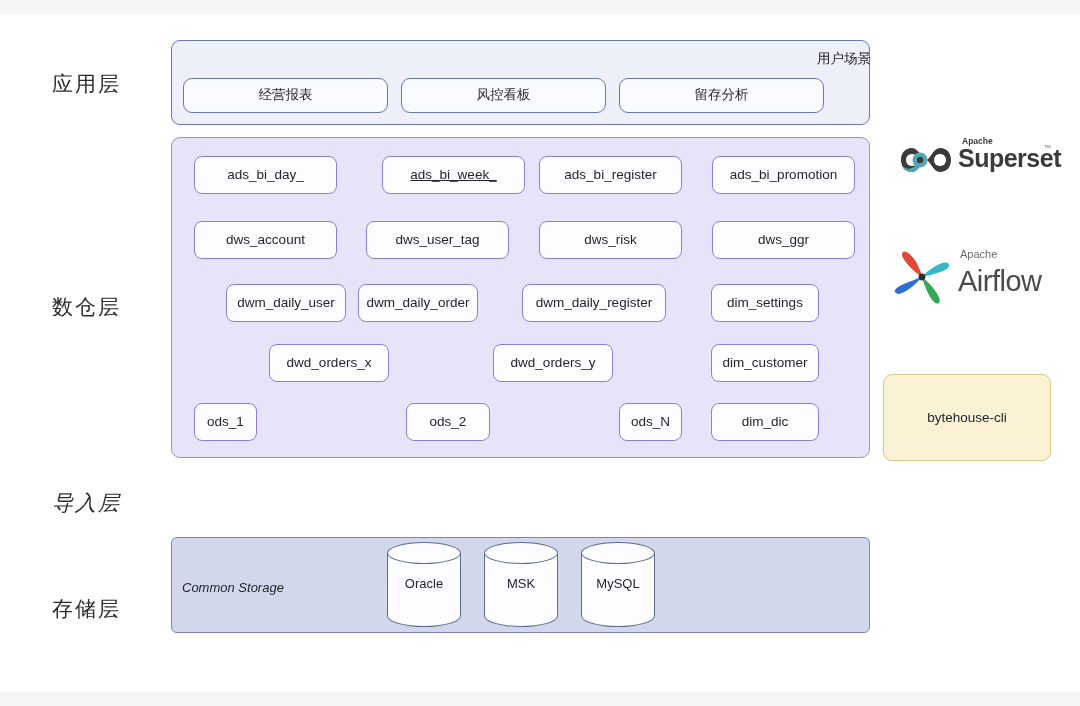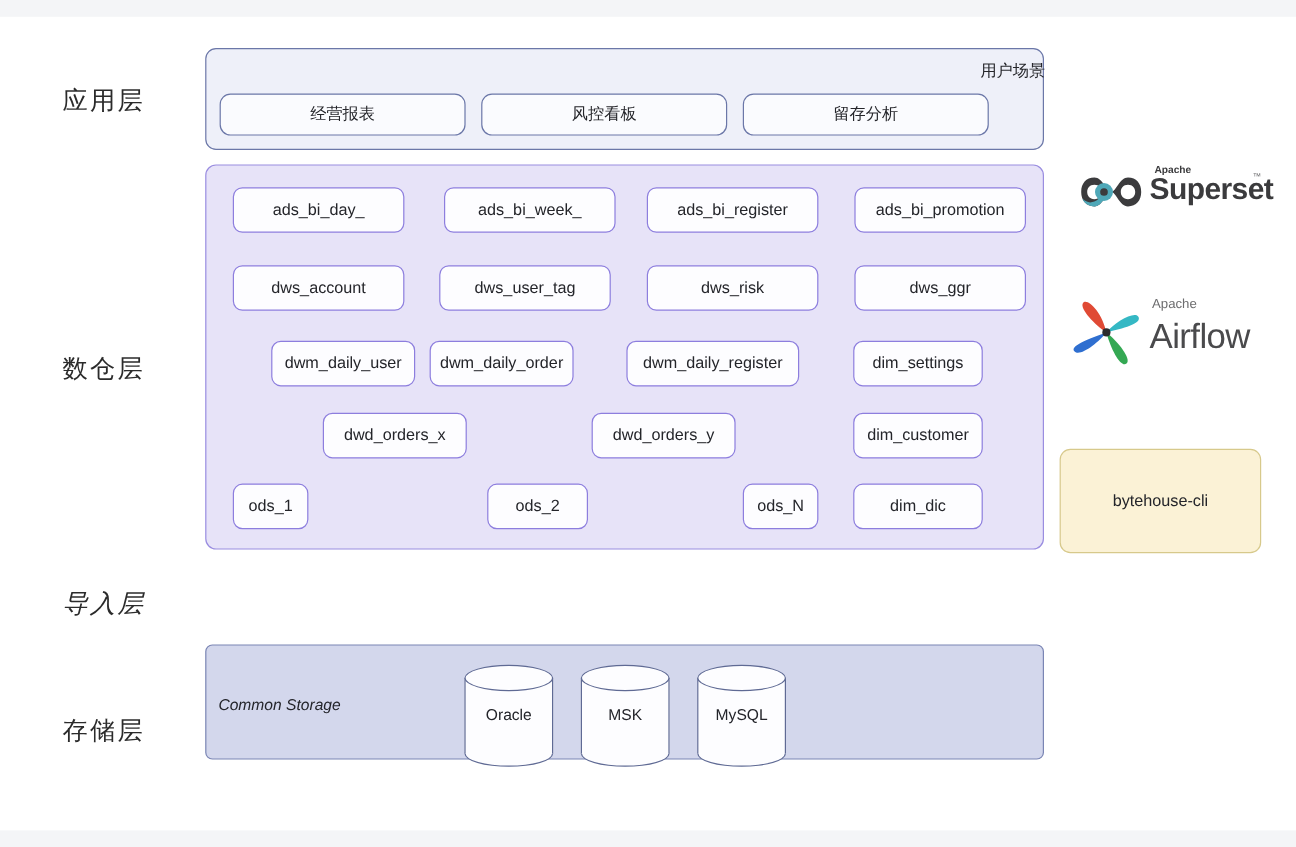--- a/index.html
+++ b/index.html
@@ -132,21 +132,21 @@
     left: 10px;
     top: 42px;
     font-size: 13px;
     color: #23242a;
     font-style: italic;
   }
 
   
   .cylinder {
     position: absolute;
-    top: 554px;
+    top: 542px;
     width: 74px;
     height: 85px;
   }
   .cyl-body {
     position: absolute;
     left: 0; top: 11px;
     width: 74px; height: 63px;
     background: #fdfdff;
     border-left: 1.5px solid #5f6a94;
     border-right: 1.5px solid #5f6a94;
@@ -259,21 +259,21 @@
   <div class="app-band">
     <div class="app-title">用户场景</div>
   </div>
   <div class="node app-card" style="left:183px; width:205px;">经营报表</div>
   <div class="node app-card" style="left:401px; width:205px;">风控看板</div>
   <div class="node app-card" style="left:619px; width:205px;">留存分析</div>
 
   <div class="dw-band"></div>
 
   <div class="node dw-card" style="left:194px; top:156px; width:143px;">ads_bi_day_</div>
-  <div class="node dw-card" style="left:370px; top:156px; width:143px;">ads_bi_week_</div>
+  <div class="node dw-card" style="left:382px; top:156px; width:143px;text-decoration:underline;">ads_bi_week_</div>
   <div class="node dw-card" style="left:539px; top:156px; width:143px;">ads_bi_register</div>
   <div class="node dw-card" style="left:712px; top:156px; width:143px;">ads_bi_promotion</div>
 
   <div class="node dw-card" style="left:194px; top:221px; width:143px;">dws_account</div>
   <div class="node dw-card" style="left:366px; top:221px; width:143px;">dws_user_tag</div>
   <div class="node dw-card" style="left:539px; top:221px; width:143px;">dws_risk</div>
   <div class="node dw-card" style="left:712px; top:221px; width:143px;">dws_ggr</div>
 
   <div class="node dw-card" style="left:194px; top:284px; width:120px;margin-left:32px;">dwm_daily_user</div>
   <div class="node dw-card" style="left:358px; top:284px; width:120px;">dwm_daily_order</div>

